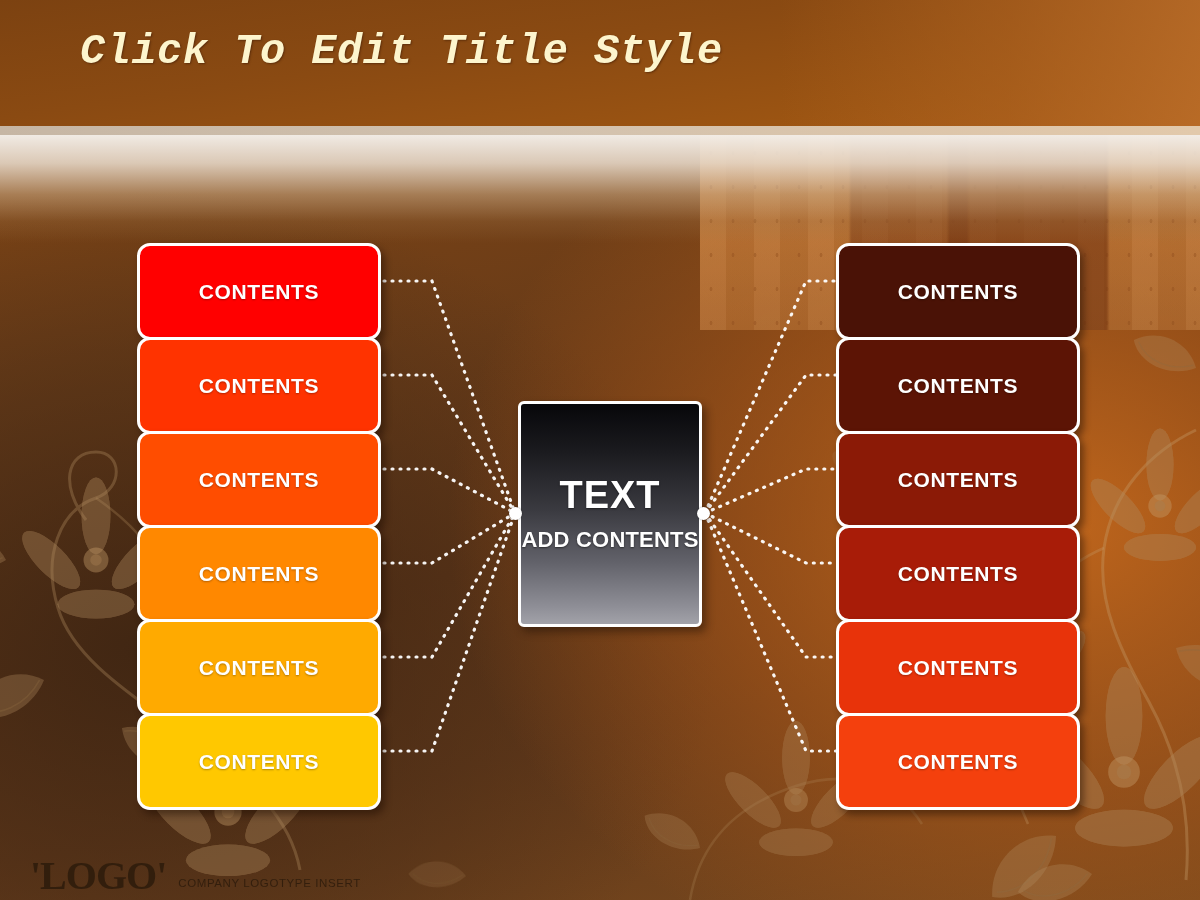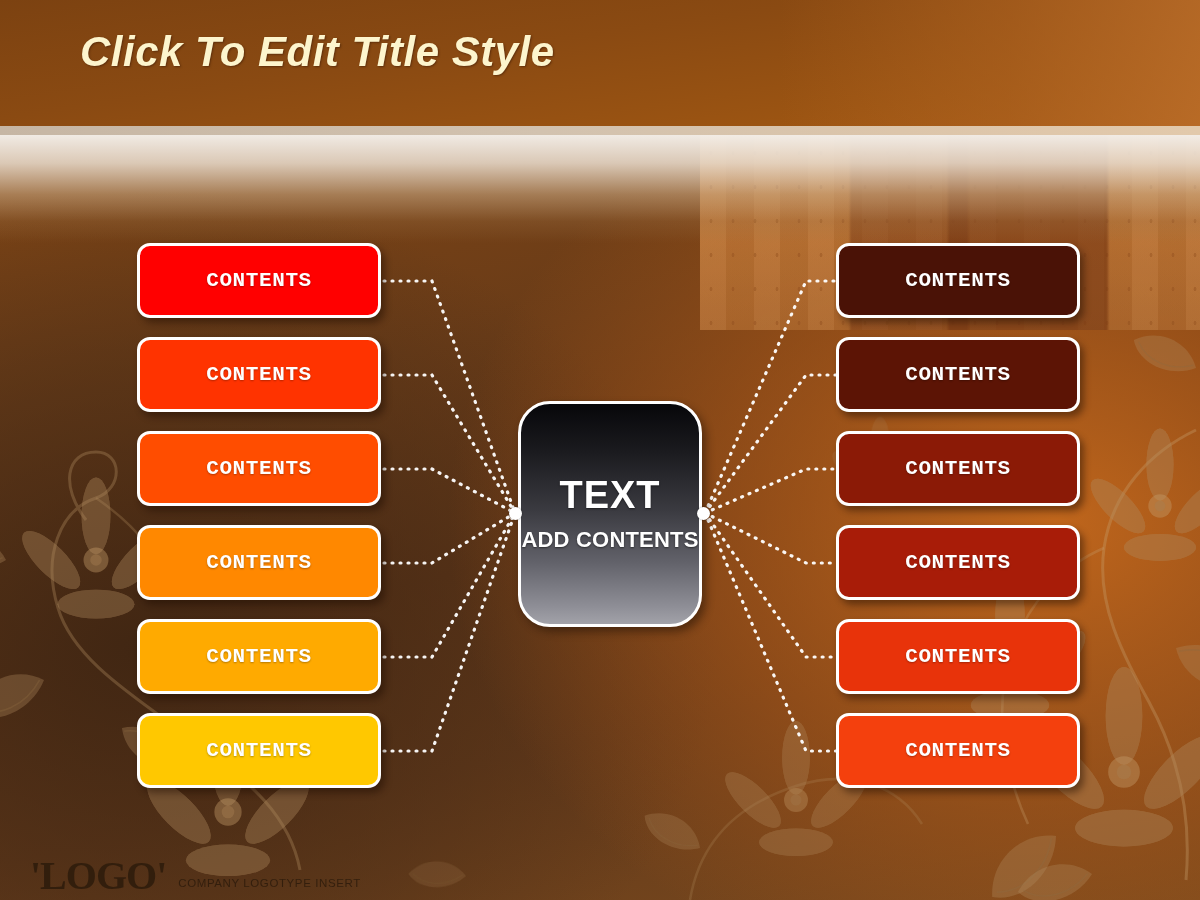--- a/index.html
+++ b/index.html
@@ -82,21 +82,21 @@
     position:absolute; left:0; top:0; width:1200px; height:126px;
     background:linear-gradient(172deg, #7c4211 0%, #8a4a12 40%, #9b5412 78%, #a65a14 100%);
     overflow:hidden;
   }
   .header .hdr-photo-fade {
     position:absolute; right:0; top:0; width:420px; height:126px;
     background:linear-gradient(90deg, rgba(160,86,22,0) 0%, rgba(176,100,34,0.55) 55%, rgba(190,112,44,0.75) 100%);
   }
   .title {
     position:absolute; left:80px; top:28px;
-    font-family:Liberation Sans, sans-serif;
+    font-family:Liberation Mono, monospace;
     font-style:italic;
     font-weight:700;
     font-size:42px;
     letter-spacing:0.5px;
     color:#fdf5cd;
     text-shadow:1px 1px 2px rgba(60,26,6,0.55);
     white-space:nowrap;
   }
 
   
@@ -114,21 +114,21 @@
       rgba(130,86,44,0.0) 100%);
   }
 
   
   .links { position:absolute; inset:0; pointer-events:none; }
 
   
   .center-box {
     position:absolute;
     left:518px; top:401px; width:184px; height:226px;
-    border-radius:32px;
+    border-radius:6px;
     border:3px solid #ffffff;
     background:linear-gradient(180deg, #07070a 0%, #1b1b1f 22%, #3a3a40 48%, #62626a 72%, #8e8e96 92%, #a2a2a9 100%);
     box-shadow:4px 5px 9px rgba(30,14,4,0.48);
     display:flex; flex-direction:column;
     align-items:center; justify-content:center;
   }
   .center-text {
     color:#ffffff;
     font-weight:700;
     font-size:38px;
@@ -150,25 +150,25 @@
     width:13px; height:13px; border-radius:50%;
     background:#ffffff;
     box-shadow:0 0 2px rgba(0,0,0,0.4);
   }
   .node-left  { left:509px; top:507px; }
   .node-right { left:697px; top:507px; }
 
   
   .cbox {
     position:absolute;
-    width:244px; height:75px;
+    width:244px; height:97px;
     border-radius:13px;
     border:3px solid #ffffff;
     box-shadow:4px 5px 7px rgba(28,12,2,0.45);
-    display:flex; align-items:center; justify-content:center;font-family:Liberation Mono, monospace;
+    display:flex; align-items:center; justify-content:center;
   }
   .cbox span {
     color:#ffffff;
     font-weight:700;
     font-size:21px;
     letter-spacing:0.6px;
     text-shadow:0 1px 2px rgba(0,0,0,0.30);
   }
 
   

